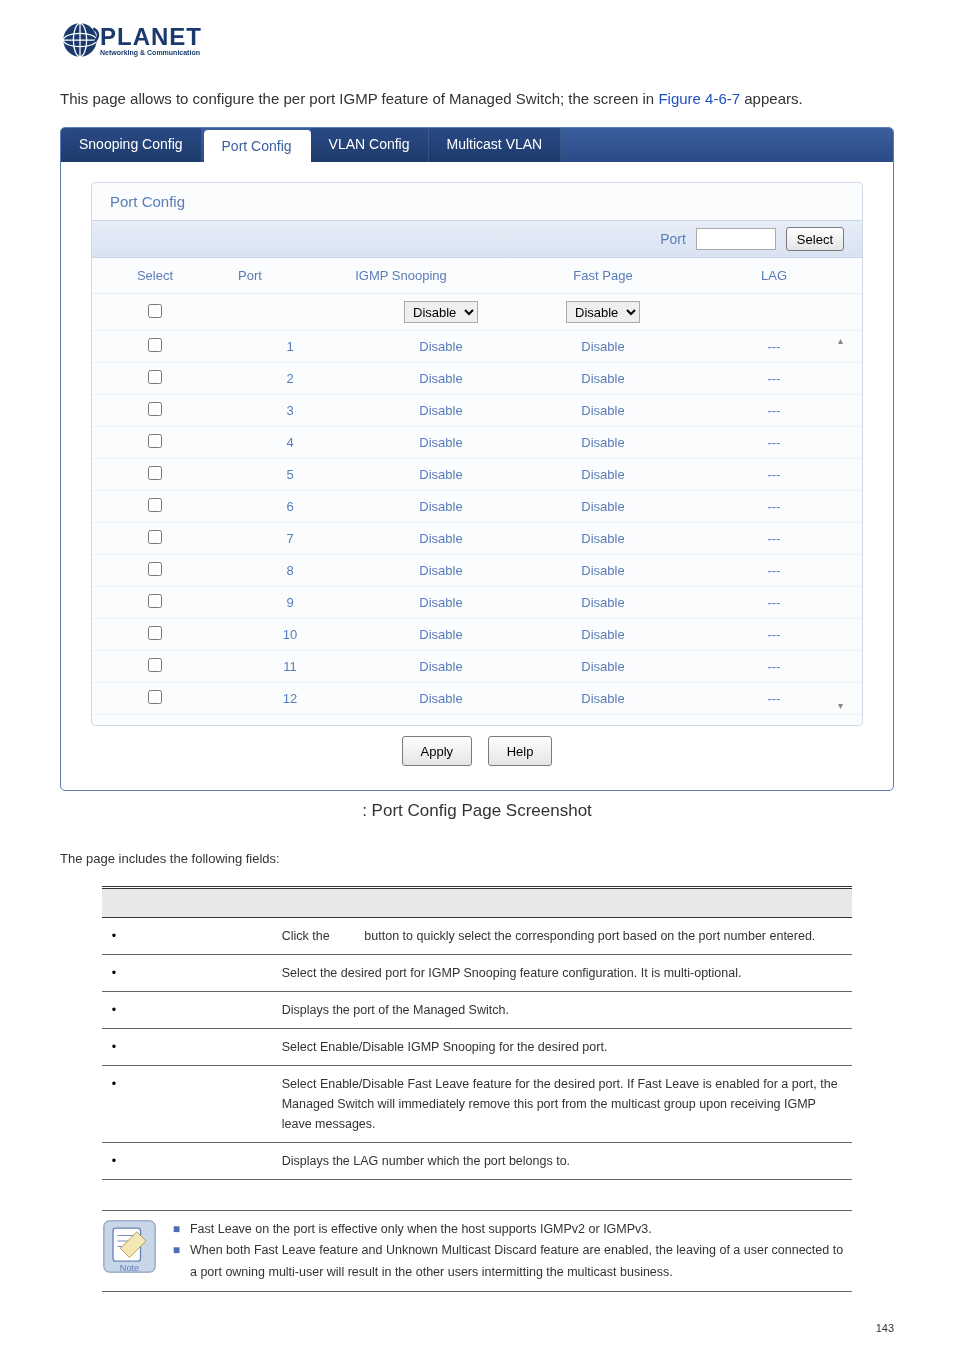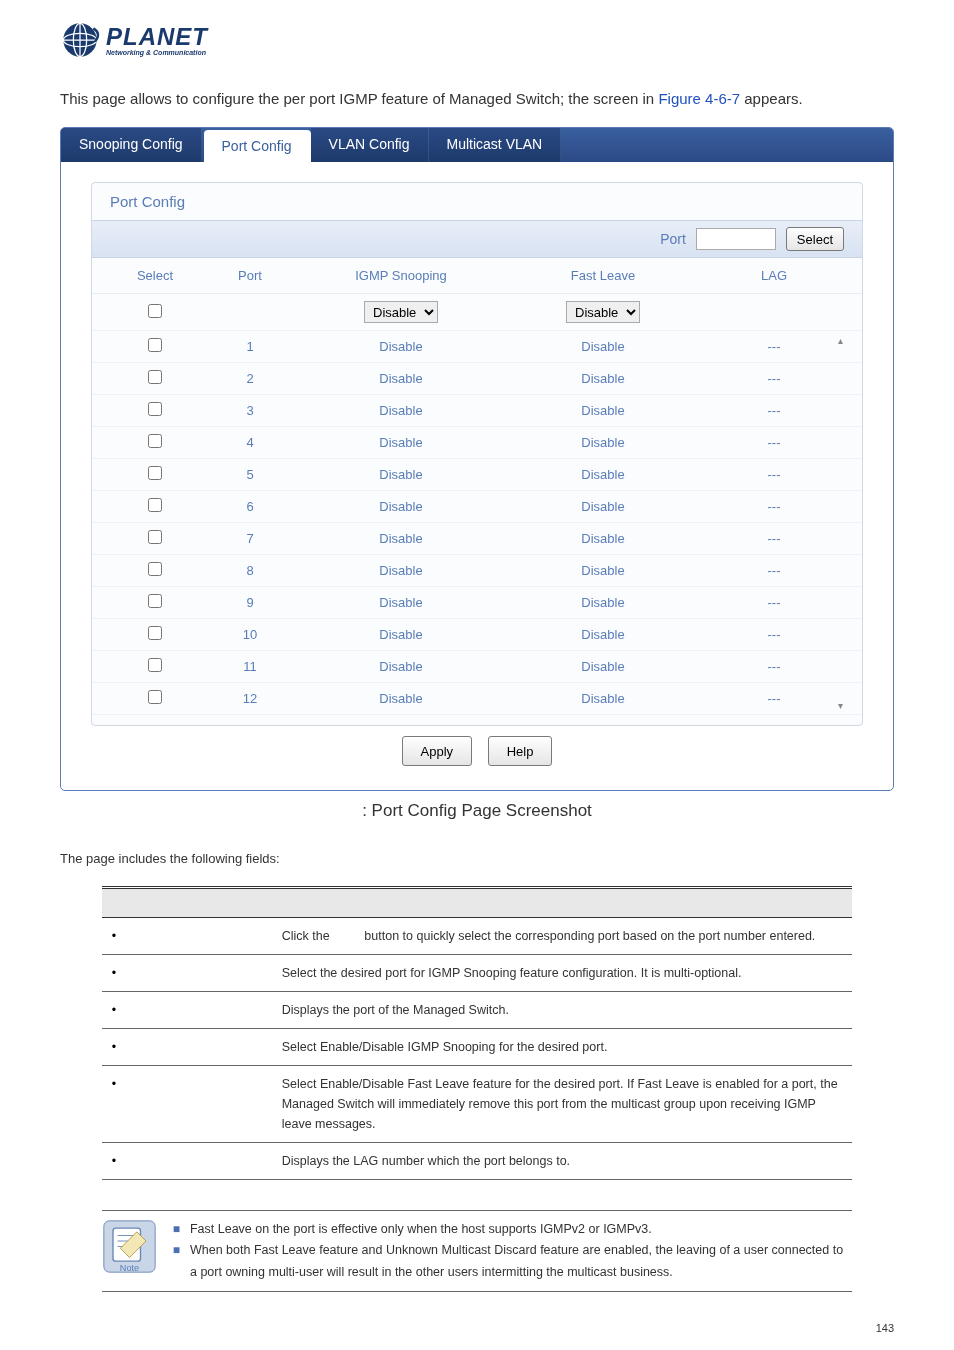--- a/index.html
+++ b/index.html
@@ -1,37 +1,37 @@
 <!DOCTYPE html>
 <html><head>
   <meta charset="utf-8">
   <style>
     * { margin: 0; padding: 0; box-sizing: border-box; }
     body { font-family: Arial, sans-serif; font-size: 13px; color: #333; background: #fff; padding: 20px 60px; }
-    .logo { display: flex; align-items: center; margin-bottom: 30px; gap: 6px; font-style: italic; }
+    .logo { display: flex; align-items: center; margin-bottom: 30px; gap: 0; }
     .logo-icon { width: 40px; height: 40px; }
     .logo-text { line-height: 1; }
     .logo-main { font-size: 24px; font-weight: bold; letter-spacing: 1px; color: #1a3a6e; }
     .logo-sub { font-size: 7px; font-weight: bold; color: #1a3a6e; }
     .intro-text { margin-bottom: 20px; font-size: 15px; }
     .link-text { color: #2050c0; }
     .config-panel { border: 1px solid #5a7db8; border-radius: 5px; overflow: hidden; background: #fff; margin-bottom: 2px; }
     .tabs { display: flex; background: linear-gradient(#3a5f9f, #2a4a85); }
     .tab { padding: 8px 18px; color: #fff; font-size: 14px; cursor: pointer; background: linear-gradient(#2a4a85, #1e3a6b); border-right: 1px solid rgba(255,255,255,0.1); }
     .tab.active { background: #fff; color: #3a5f9f; border-radius: 4px 4px 0 0; margin: 2px 0 0 2px; }
     .tab-content { padding: 20px 30px; }
     .section-box { border: 1px solid #d0d7e5; border-radius: 4px; background: #fbfcfd; }
     .section-title { padding: 10px 18px; color: #5a7db8; font-size: 15px; }
     .port-select-row { background: linear-gradient(#e8eef8, #d8e2f2); border-top: 1px solid #c8d4e8; border-bottom: 1px solid #c8d4e8; padding: 6px 18px; display: flex; justify-content: flex-end; align-items: center; gap: 10px; }
     .port-label { color: #5a7db8; font-size: 14px; }
     .port-input { width: 80px; height: 22px; border: 1px solid #aaa; background: #fff; padding: 0 4px; }
     .select-btn { height: 24px; padding: 0 10px; border: 1px solid #7a7a7a; background: linear-gradient(#fefefe, #e5e5e5); border-radius: 3px; cursor: pointer; font-size: 13px; }
     .table-wrap { padding: 0 0 10px; }
     .grid-header { display: flex; padding: 10px 18px; color: #5a7db8; border-bottom: 1px solid #e8ecf4; }
-    .grid-row { display: flex; padding: 7px 18px; border-bottom: 1px solid #eef1f7; align-items: center; color: #5a7db8; }
+    .grid-row { display: flex; padding: 7px 18px; border-bottom: 1px solid #eef1f7; align-items: center; color: #5a7db8; gap: 40px; }
     .col-select { width: 90px; text-align: center; }
     .col-port { width: 100px; text-align: center; }
     .col-igmp { flex: 1; text-align: center; }
     .col-fast { flex: 1; text-align: center; }
     .col-lag { width: 140px; text-align: center; }
     .checkbox { width: 14px; height: 14px; }
     select { border: 1px solid #aaa; background: #efefef; padding: 1px 4px; font-size: 13px; height: 22px; }
     .btn-row { text-align: center; padding: 10px 0 4px; }
     .btn { height: 30px; padding: 0 18px; border: 1px solid #7a7a7a; background: linear-gradient(#fefefe, #e5e5e5); border-radius: 3px; cursor: pointer; font-size: 13px; margin: 0 6px; }
     .caption { text-align: center; margin: 10px 0 30px; font-size: 17px; }
@@ -84,21 +84,21 @@
       <div class="port-select-row">
         <span class="port-label">Port</span>
         <input class="port-input" type="text" style="">
         <button class="select-btn">Select</button>
       </div>
       <div class="table-wrap">
         <div class="grid-header">
           <div class="col-select">Select</div>
           <div class="col-port">Port</div>
           <div class="col-igmp">IGMP Snooping</div>
-          <div class="col-fast">Fast Leave</div>
+          <div class="col-fast">Fast Page</div>
           <div class="col-lag">LAG</div>
         </div>
         <div class="grid-row">
           <div class="col-select"><input type="checkbox" class="checkbox" style=""></div>
           <div class="col-port"></div>
           <div class="col-igmp"><select><option>Disable</option></select></div>
           <div class="col-fast"><select><option>Disable</option></select></div>
           <div class="col-lag"></div>
         </div>
         <div class="rows-container" id="rows-container">

